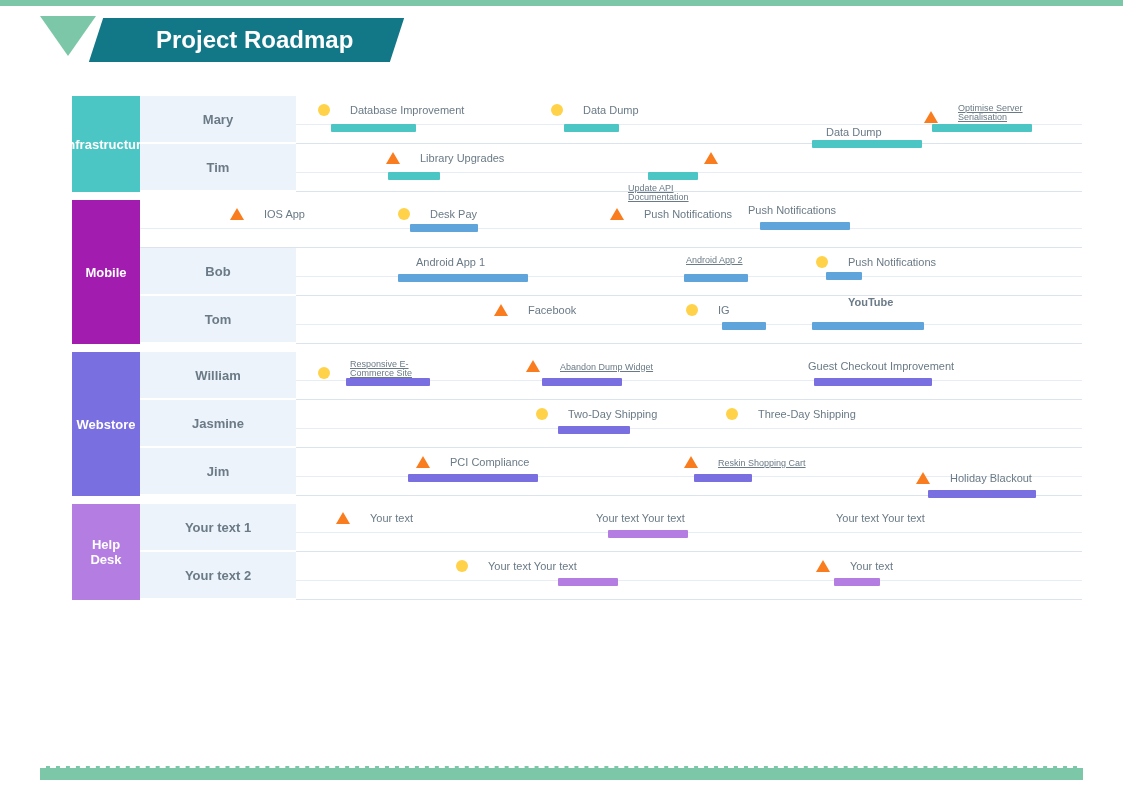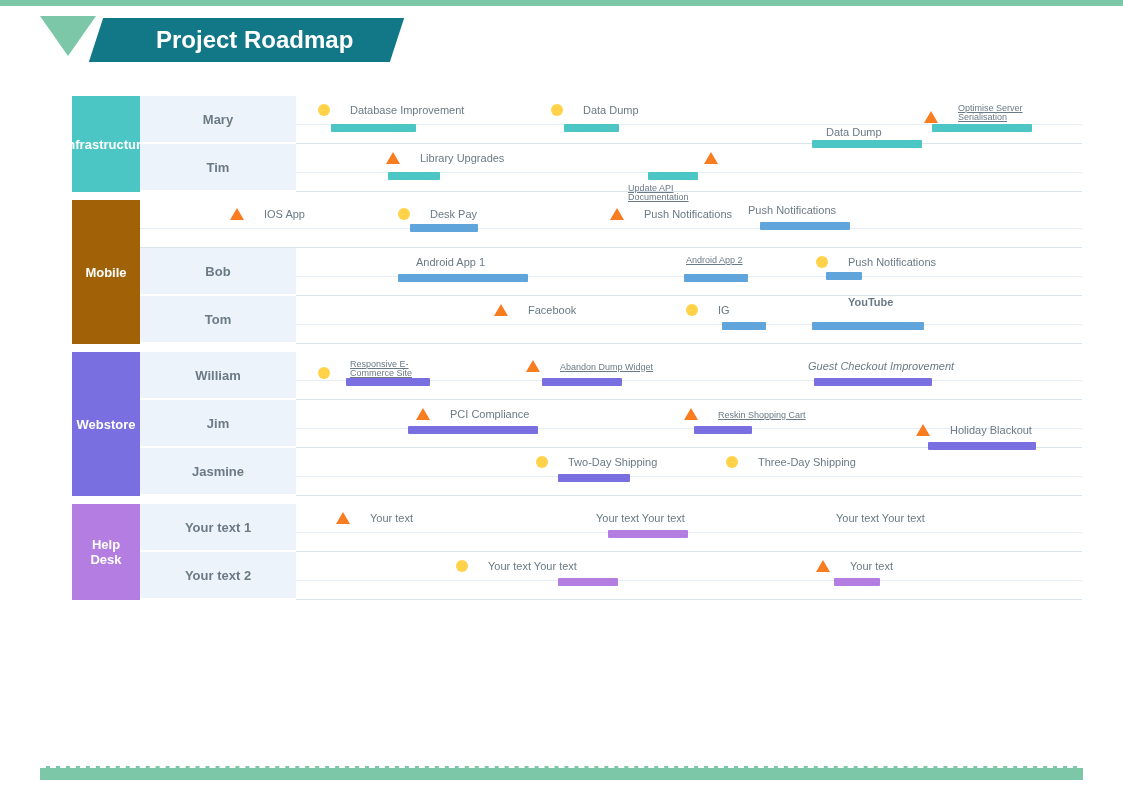--- a/index.html
+++ b/index.html
@@ -81,21 +81,21 @@
               <div class="bar c-teal" style="left: 352px; width: 50px; top: 28px;"></div>
               <div class="task" style="left: 530px; top: -18px;">
                 <span class="tlabel">Data Dump</span>
               </div>
               <div class="bar c-teal" style="left: 516px; width: 110px; top: -4px;"></div>
             </div>
           </div>
         </div>
       </div>
       <div class="section">
-        <div class="sbar" style="background: #a16207;">Mobile</div>
+        <div class="sbar" style="background: #a21caf;">Mobile</div>
         <div class="rows">
           <div class="row">
             <div class="lane">
               <div class="task" style="left: 90px; top: 8px;">
                 <span class="ic tri"></span>
                 <span class="tlabel">IOS App</span>
               </div>
               <div class="task" style="left: 258px; top: 8px;">
                 <span class="ic dot"></span>
                 <span class="tlabel">Desk Pay</span>
@@ -158,58 +158,58 @@
               <div class="task" style="left: 22px; top: 8px;">
                 <span class="ic dot"></span>
                 <span class="tlabel sm" style="max-width: 90px; white-space: normal;">Responsive E-Commerce Site</span>
               </div>
               <div class="bar c-purple" style="left: 50px; width: 84px; top: 26px;"></div>
               <div class="task" style="left: 230px; top: 8px;">
                 <span class="ic tri"></span>
                 <span class="tlabel sm">Abandon Dump Widget</span>
               </div>
               <div class="bar c-purple" style="left: 246px; width: 80px; top: 26px;"></div>
-              <div class="task" style="left: 512px; top: 8px; font-style: italic;">
+              <div class="task" style="left: 512px; top: 8px;">
                 <span class="tlabel">Guest Checkout Improvement</span>
               </div>
               <div class="bar c-purple" style="left: 518px; width: 118px; top: 26px;"></div>
+            </div>
+          </div>
+          <div class="row">
+            <div class="pname">Jasmine</div>
+            <div class="lane">
+              <div class="task" style="left: 240px; top: 8px;">
+                <span class="ic dot"></span>
+                <span class="tlabel">Two-Day Shipping</span>
+              </div>
+              <div class="bar c-purple" style="left: 262px; width: 72px; top: 26px;"></div>
+              <div class="task" style="left: 430px; top: 8px;">
+                <span class="ic dot"></span>
+                <span class="tlabel">Three-Day Shipping</span>
+              </div>
             </div>
           </div>
           <div class="row">
             <div class="pname">Jim</div>
             <div class="lane">
               <div class="task" style="left: 120px; top: 8px;">
                 <span class="ic tri"></span>
                 <span class="tlabel">PCI Compliance</span>
               </div>
               <div class="bar c-purple" style="left: 112px; width: 130px; top: 26px;"></div>
               <div class="task" style="left: 388px; top: 8px;">
                 <span class="ic tri"></span>
                 <span class="tlabel sm">Reskin Shopping Cart</span>
               </div>
               <div class="bar c-purple" style="left: 398px; width: 58px; top: 26px;"></div>
               <div class="task" style="left: 620px; top: 24px;">
                 <span class="ic tri"></span>
                 <span class="tlabel">Holiday Blackout</span>
               </div>
               <div class="bar c-purple" style="left: 632px; width: 108px; top: 42px;"></div>
-            </div>
-          </div>
-          <div class="row">
-            <div class="pname">Jasmine</div>
-            <div class="lane">
-              <div class="task" style="left: 240px; top: 8px;">
-                <span class="ic dot"></span>
-                <span class="tlabel">Two-Day Shipping</span>
-              </div>
-              <div class="bar c-purple" style="left: 262px; width: 72px; top: 26px;"></div>
-              <div class="task" style="left: 430px; top: 8px;">
-                <span class="ic dot"></span>
-                <span class="tlabel">Three-Day Shipping</span>
-              </div>
             </div>
           </div>
         </div>
       </div>
       <div class="section">
         <div class="sbar" style="background: rgb(180, 125, 226);">Help Desk</div>
         <div class="rows">
           <div class="row">
             <div class="pname">Your text 1</div>
             <div class="lane">

